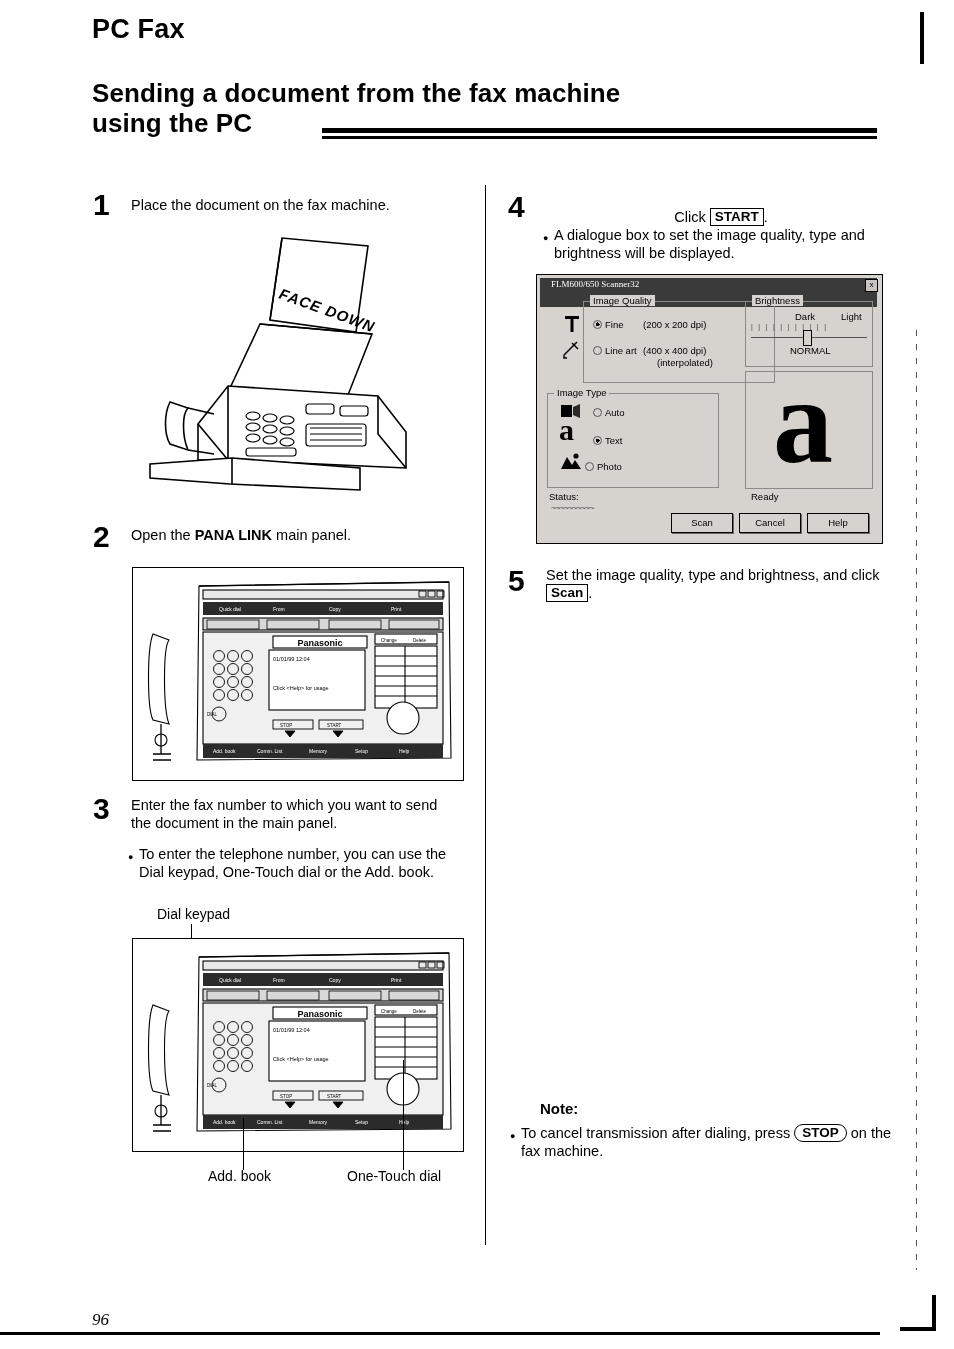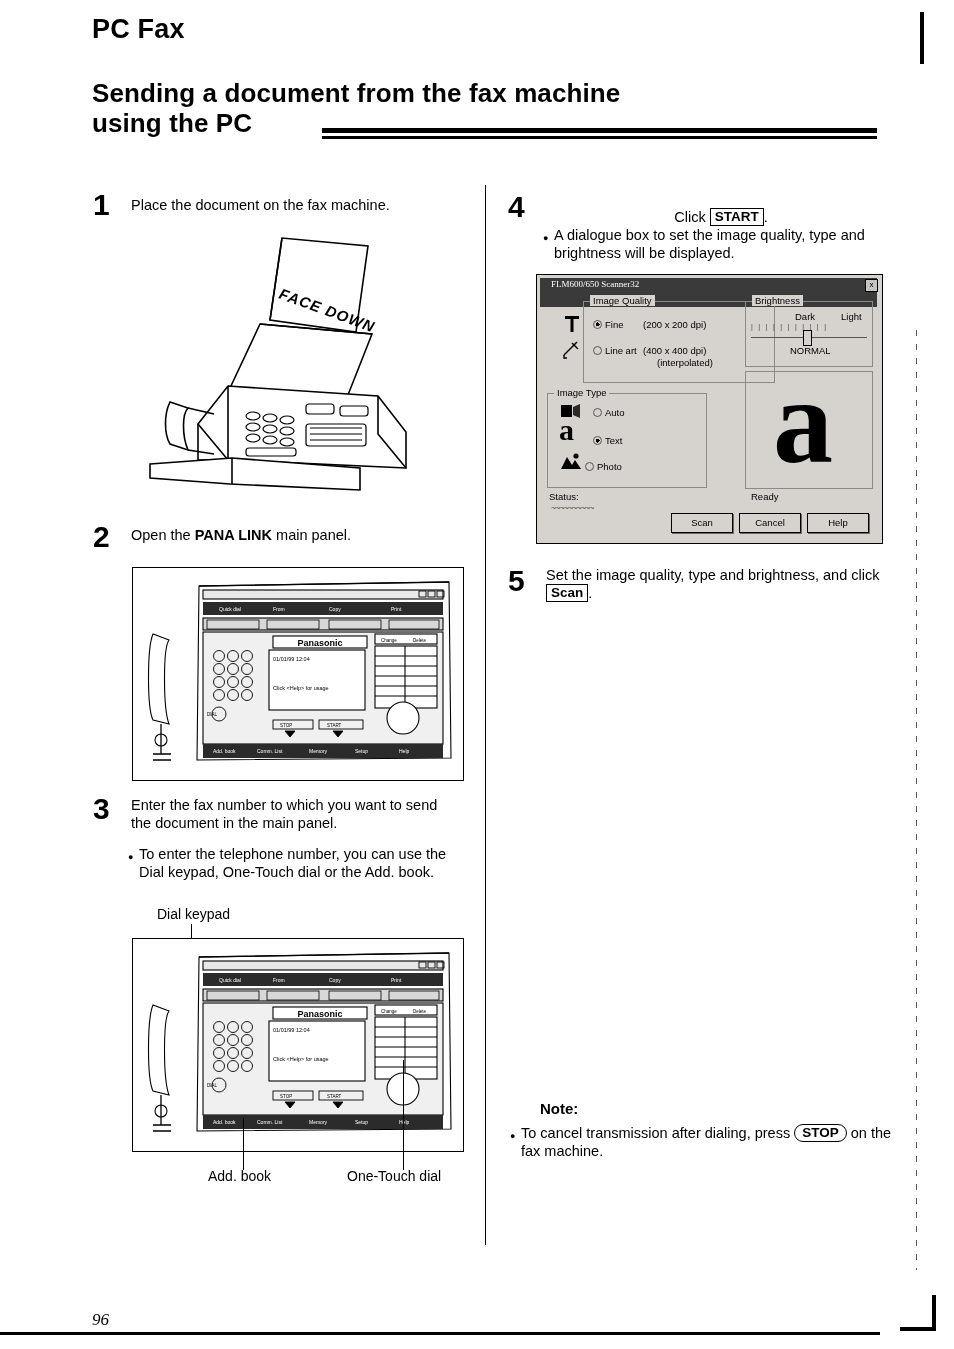--- a/index.html
+++ b/index.html
@@ -534,21 +534,21 @@
           <path d="M11 4 l6 6"></path>
           <path d="M3 16 l0 3 l3 0"></path>
         </g>
     </svg>
     <div class="radio" style="left:56px; top:70px;">
       <span class="dot"></span><span>Line art</span>
     </div>
     <div class="dlg-text" style="left:106px; top:70px;">(400 x 400 dpi)</div>
     <div class="dlg-text" style="left:120px; top:82px;">(interpolated)</div>
 
-    <div class="group" style="left:10px; top:118px; width:158px; height:93px;">
+    <div class="group" style="left:10px; top:118px; width:158px; height:93px;padding-left:12px;">
       <span class="group-label">Image Type</span>
     </div>
     <svg class="dlg-icon" style="left:22px; top:126px;" width="24" height="22" viewBox="0 0 24 22">
       <path d="M2 4 h11 v12 H2 Z" fill="#000"></path>
         <path d="M14 6 l7 -3 v14 l-7 -3 z" fill="#000" opacity="0.8"></path>
     </svg>
     <div class="radio" style="left:56px; top:132px;">
       <span class="dot"></span><span>Auto</span>
     </div>
     <div class="big-a" style="left:22px; top:140px; font-size:30px; line-height:30px;">a</div>

